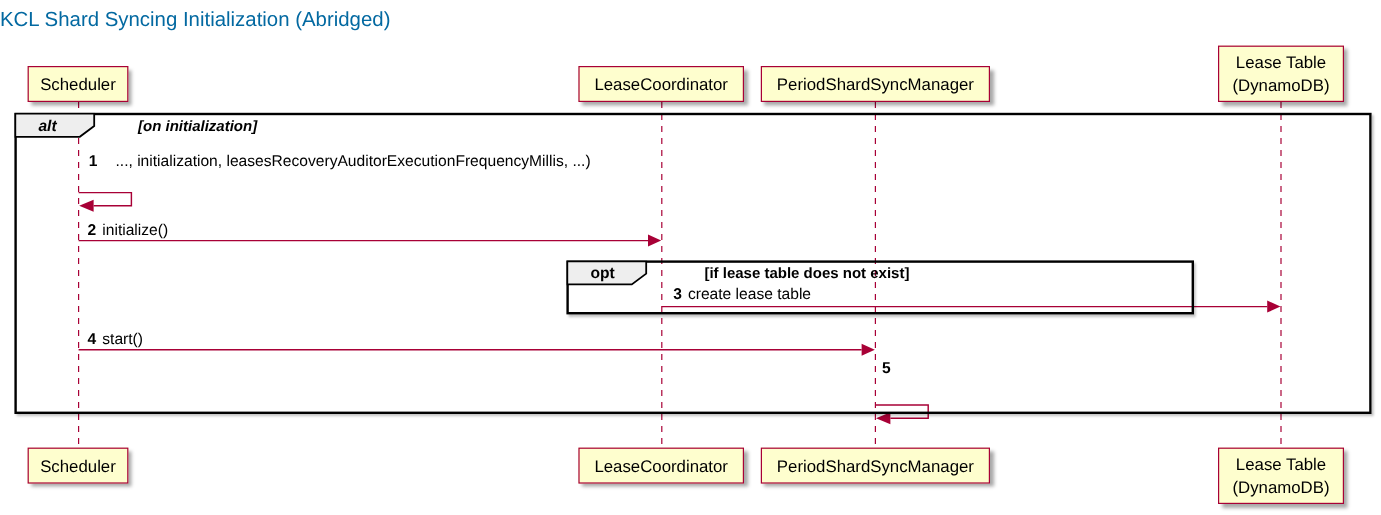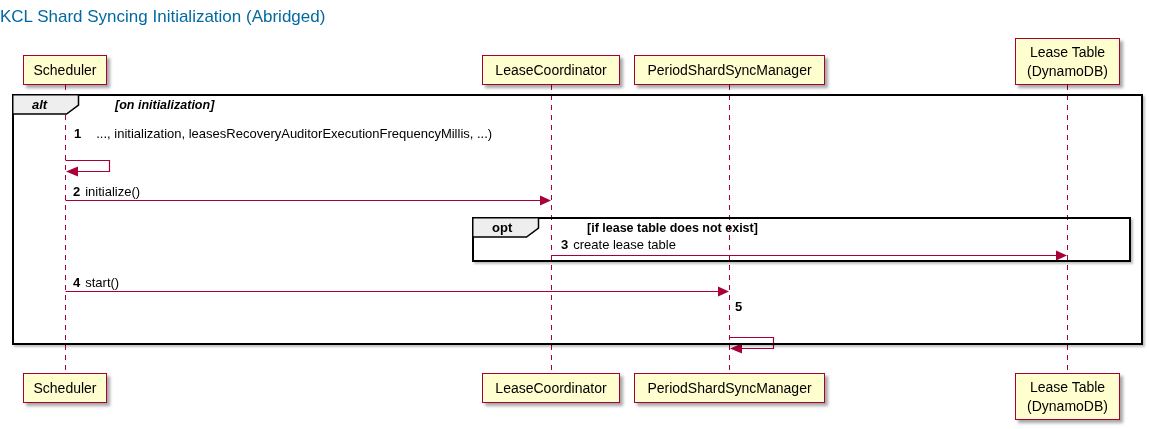--- a/index.html
+++ b/index.html
@@ -75,21 +75,21 @@
   </svg>
 
   <div class="frame" style="left:12px;top:94px;width:1131px;height:251px;font-style:italic;">
     <svg class="pent" width="72" height="22" viewBox="0 0 72 22">
       <path d="M0.75,0.75 H66.5 V11 L54.5,20 H0.75 Z"></path>
     </svg>
     <span class="operator">alt</span>
     <span class="guard" style="left:101px;">[on initialization]</span>
   </div>
 
-  <div class="frame" style="left:472px;top:217px;width:659px;height:45px;">
+  <div class="frame" style="left:472px;top:217px;width:523px;height:45px;">
     <svg class="pent" width="72" height="22" viewBox="0 0 72 22">
       <path d="M0.75,0.75 H66.5 V11 L54.5,20 H0.75 Z"></path>
     </svg>
     <span class="operator">opt</span>
     <span class="guard" style="left:82px;padding-left:31px;">[if lease table does not exist]</span>
   </div>
 
   <div class="participant" style="left:23px;top:55px;width:84px;height:30px;">
     <span>Scheduler</span>
   </div>

